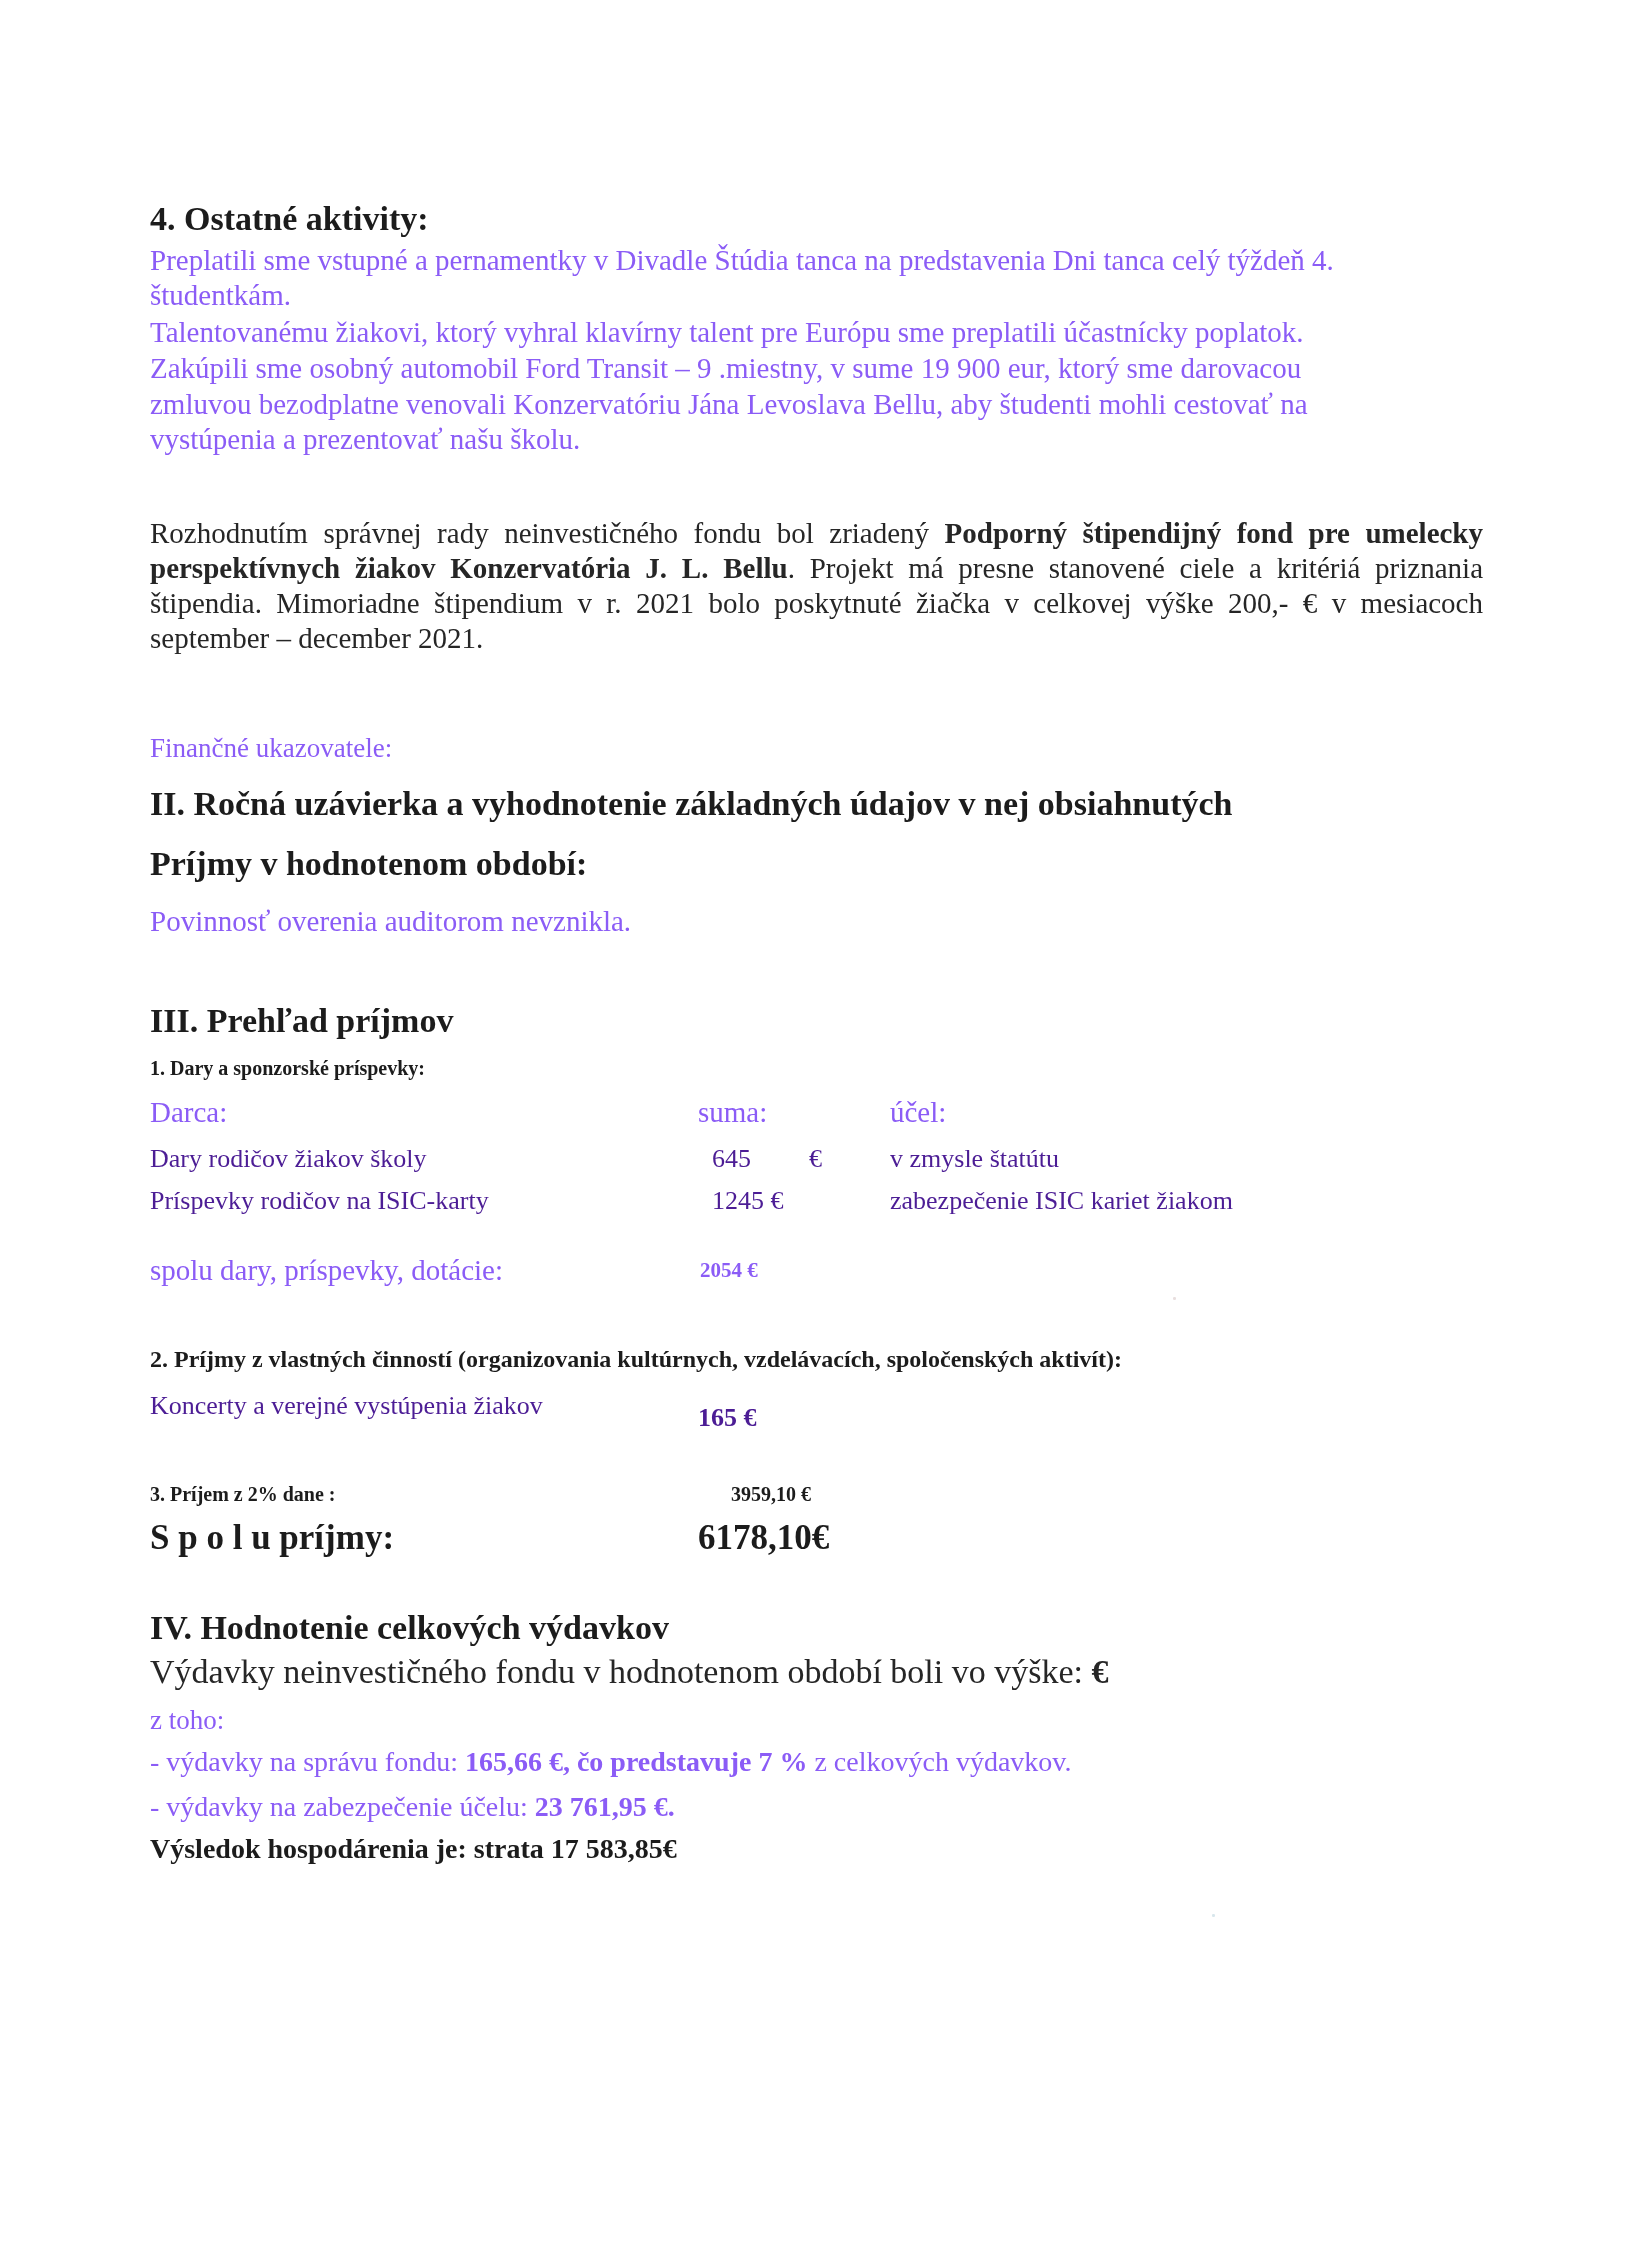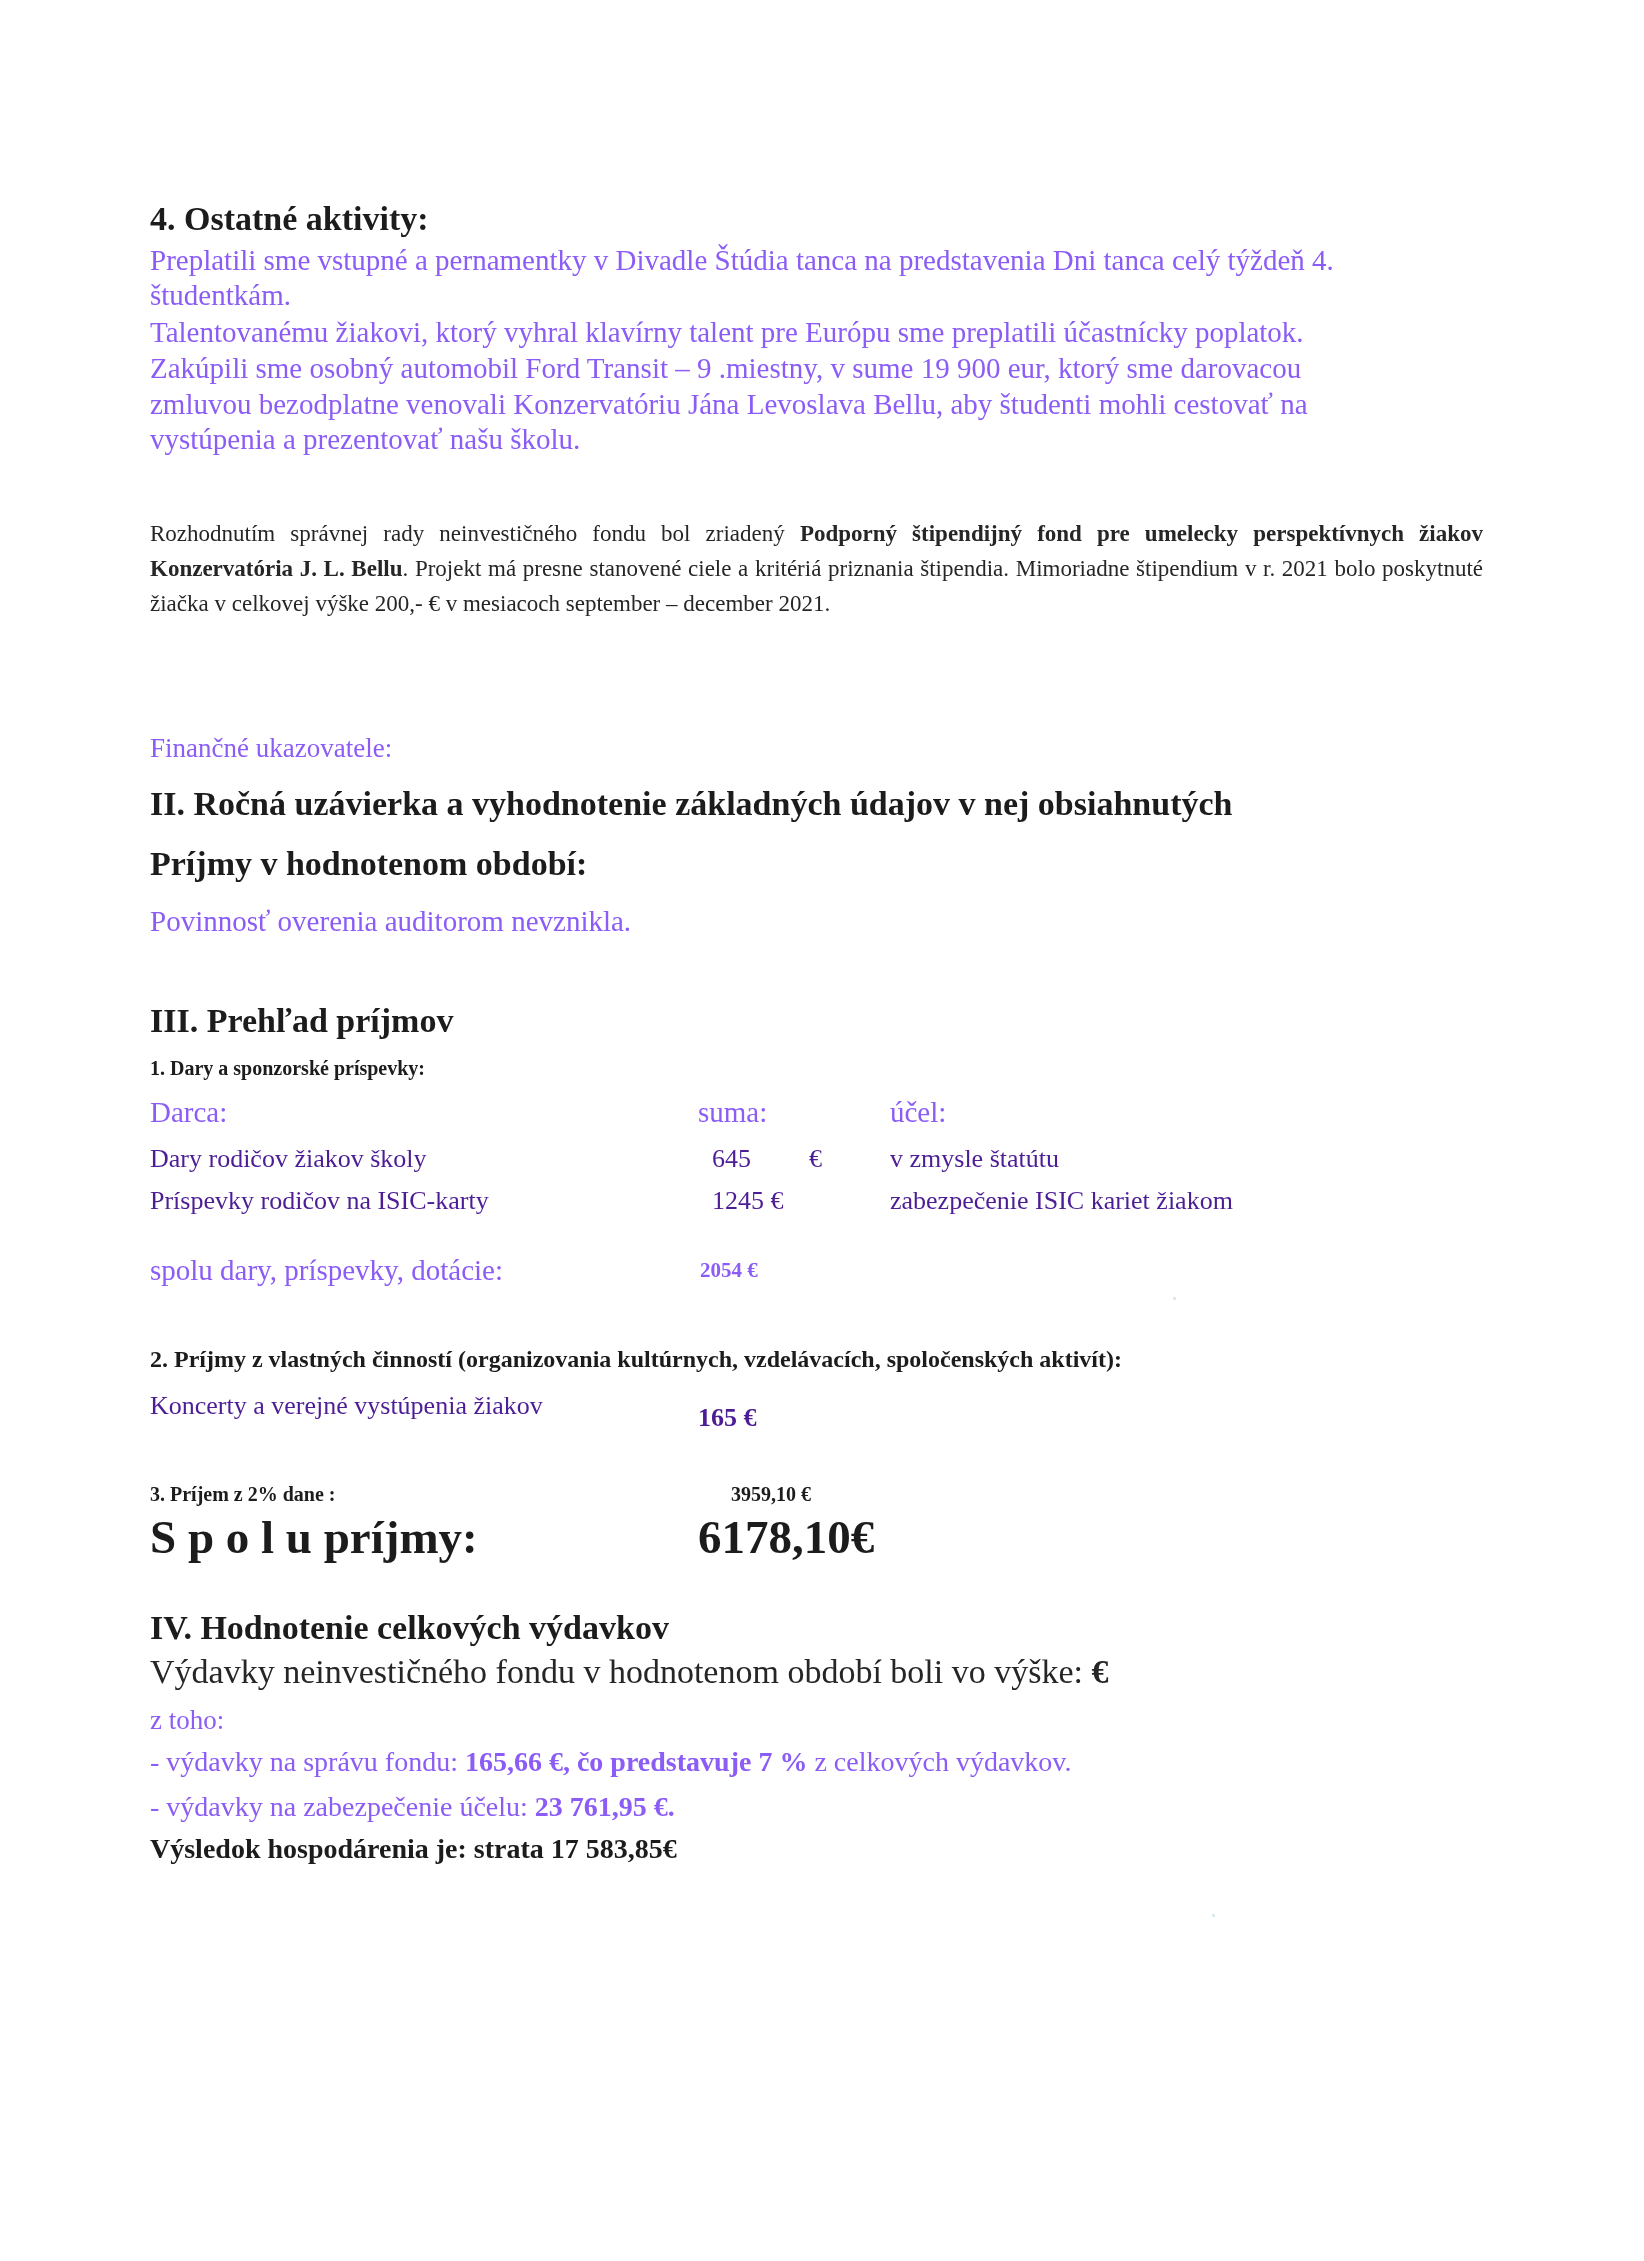--- a/index.html
+++ b/index.html
@@ -2,24 +2,24 @@
 <html style="font-size:10.3px"><head>
 <meta charset="utf-8">
 <style>
   html, body { margin: 0; padding: 0; background: #ffffff; }
   body { width: 1644px; height: 2261px; position: relative; overflow: hidden;
          font-family: "Liberation Serif", "DejaVu Serif", serif; color: #1c1c1c; }
   .line { position: absolute; left: 150px; white-space: nowrap; line-height: 1; transform: translateY(-50%); }
   .b { font-weight: bold; }
   .body46 { font-size: 29px; color: #8b5cf6; }
   .h50 { font-size: 34px; font-weight: bold; }
-  .h54 { font-size: 47px; font-weight: bold; }
+  .h54 { font-size: 35px; font-weight: bold; }
   .sub42 { font-size: 20px; font-weight: bold; }
   .sm40 { font-size: 26px; color: #4c1d95; }
-  .justify { position: absolute; left: 150px; width: 1333px; font-size: 23px; line-height: 35px;
+  .justify { position: absolute; left: 150px; width: 1333px; font-size: 29px; line-height: 35px;
              text-align: justify; text-align-last: left; color: #262626; }
   .col { position: absolute; white-space: nowrap; line-height: 1; transform: translateY(-50%); }
   .speck { position: absolute; width: 2.6px; height: 2.6px; background: #bcd6e0; border-radius: 1.3px; opacity: .6; }
 </style>
 </head>
 <body>
 
 <div class="line h50" style="top:219px;">4. Ostatné aktivity:</div>
 <div class="line body46" style="top:260px;">Preplatili sme vstupné a pernamentky  v Divadle Štúdia  tanca na predstavenia Dni tanca celý týždeň 4.</div>
 <div class="line body46" style="top:295px;">študentkám.</div>

